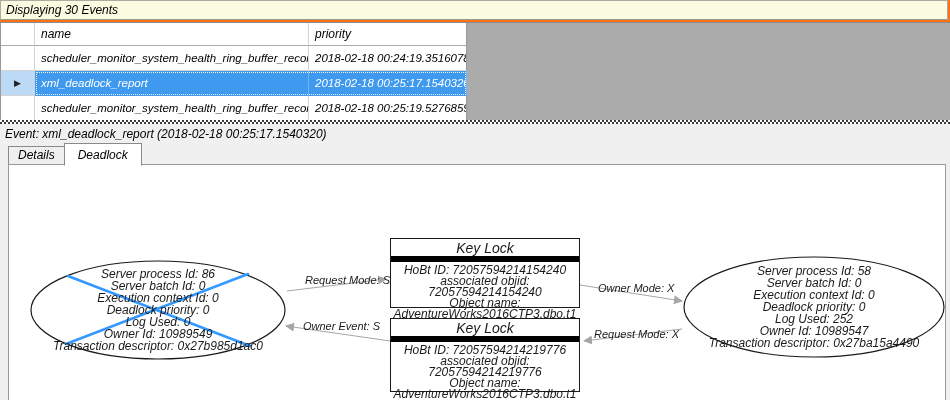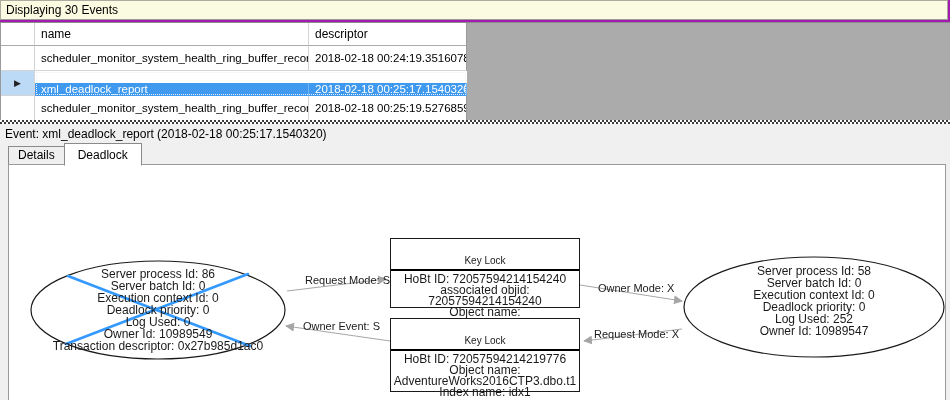--- a/index.html
+++ b/index.html
@@ -1,19 +1,20 @@
 <!DOCTYPE html>
 <html><head>
 <meta charset="utf-8">
 <style>
   html,body{margin:0;padding:0;background:#fff;}
   .window{
     position:relative; width:950px; height:400px; overflow:hidden;
     font-family:"Liberation Sans","DejaVu Sans",sans-serif; font-size:12px; color:#000;
-    background:#a21caf;
+    background:#f97316;
+    font-style:italic;
   }
   
   .info-bar{
     position:absolute; top:0; left:0; width:948px; height:20px;
     background:#FBFBE1; border:1px solid #ABABA0; border-bottom:1px solid #9A9A9A;
     display:flex; align-items:center; padding-left:5px; box-sizing:border-box;
   }
   
   .grid{
     position:absolute; top:22px; left:0; width:950px; height:98px;
@@ -26,21 +27,21 @@
     box-sizing:border-box; border-right:1px solid #D4D4D4; border-bottom:1px solid #D4D4D4;
     display:flex; align-items:center; white-space:nowrap; overflow:hidden;
     padding-left:6px; font-size:11.5px;
   }
   .grow.header .gcell{ border-bottom:1px solid #ABABAB; font-size:12px; }
   .c-sel{ width:34px; padding-left:0; justify-content:center; }
   .c-name{ width:274px; }
   .c-ts{ width:158px; border-right:1px solid #9A9A9A;}
   .row-cells{ display:flex; }
   .grow.selected .row-cells .gcell{ background:#3E99EF; color:#fff; border-bottom-color:#3E99EF; border-right-color:#6FB4F3;}
-  .grow.selected .row-cells{ outline:1px dotted #E8F0F8; outline-offset:-2px;align-items:flex-end; }
+  .grow.selected .row-cells{ outline:1px dotted #E8F0F8; outline-offset:-2px; }
   .grow.selected .c-sel{ background:#BCD9F5; }
   .arrow-glyph{ font-size:9px; color:#222; line-height:1; }
   
   .splitter{
     position:absolute; top:120px; left:0; width:950px; height:4px;
     background:repeating-conic-gradient(#3C3C3C 0% 25%, #ffffff 0% 50%) 0 0 / 4px 4px;
   }
   
   .bottom{ position:absolute; top:124px; left:0; width:950px; height:280px; background:#F0F0F0; }
   .event-line{ position:absolute; top:3px; left:5px; }
@@ -61,41 +62,41 @@
   .graph-svg{ position:absolute; top:0; left:0; }
   .node-text{
     position:absolute; width:260px; text-align:center;
     font-size:12px; line-height:12px; color:#1a1a1a;
   }
   .lock-box{
     position:absolute; width:190px; box-sizing:border-box;
     background:#fff; border:1px solid #1a1a1a;
   }
   .lock-title{
-    height:17px; border-bottom:2px solid #000000; display:flex;
-    align-items:center; justify-content:center; font-size:10px; color:#1a1a1a;margin-top:13px;
+    height:17px; border-bottom:6px solid #000000; display:flex;
+    align-items:center; justify-content:center; font-size:14px; color:#1a1a1a;
   }
   .lock-lines{ padding:3px 1px; text-align:center; font-size:12px; line-height:11px; color:#1a1a1a;}
   .edge-label{ position:absolute; font-size:11px; color:#1a1a1a; white-space:nowrap; }
 </style>
 </head>
 <body>
 
 <div class="window">
 
   <div class="info-bar">
     <span>Displaying 30 Events</span>
   </div>
 
   <div class="grid">
     <div class="grid-inner">
       <div class="grow header">
         <div class="gcell c-sel"></div>
         <div class="gcell c-name">name</div>
-        <div class="gcell c-ts">descriptor</div>
+        <div class="gcell c-ts">priority</div>
       </div>
 
       <div class="grow">
         <div class="gcell c-sel"></div>
         <div class="row-cells">
           <div class="gcell c-name">scheduler_monitor_system_health_ring_buffer_recorded</div>
           <div class="gcell c-ts">2018-02-18 00:24:19.3516078</div>
         </div>
       </div>
 
@@ -161,35 +162,37 @@
         <div>Owner Id: 10989549</div>
         <div>Transaction descriptor: 0x27b985d1ac0</div>
       </div>
       <div class="node-text" style="left:675px; top:100px;">
         <div>Server process Id: 58</div>
         <div>Server batch Id: 0</div>
         <div>Execution context Id: 0</div>
         <div>Deadlock priority: 0</div>
         <div>Log Used: 252</div>
         <div>Owner Id: 10989547</div>
+        <div>Transaction descriptor: 0x27ba15a4490</div>
       </div>
 
       <div class="lock-box" style="left:381px; top:73px; height:70px;">
         <div class="lock-title">Key Lock</div>
         <div class="lock-lines">
           <div>HoBt ID: 72057594214154240</div>
           <div>associated objid: 72057594214154240</div>
           <div>Object name: AdventureWorks2016CTP3.dbo.t1</div>
           <div>Index name: cidx</div>
         </div>
       </div>
       <div class="lock-box" style="left:381px; top:153px; height:74px;">
         <div class="lock-title">Key Lock</div>
         <div class="lock-lines">
           <div>HoBt ID: 72057594214219776</div>
+          <div>associated objid: 72057594214219776</div>
           <div>Object name: AdventureWorks2016CTP3.dbo.t1</div>
           <div>Index name: idx1</div>
         </div>
       </div>
 
       <span class="edge-label" style="left:288px; top:109px;padding-left:8px;">Request Mode: S</span>
       <span class="edge-label" style="left:294px; top:155px;">Owner Event: S</span>
       <span class="edge-label" style="left:589px; top:117px;">Owner Mode: X</span>
       <span class="edge-label" style="left:585px; top:163px;">Request Mode: X</span>
 

